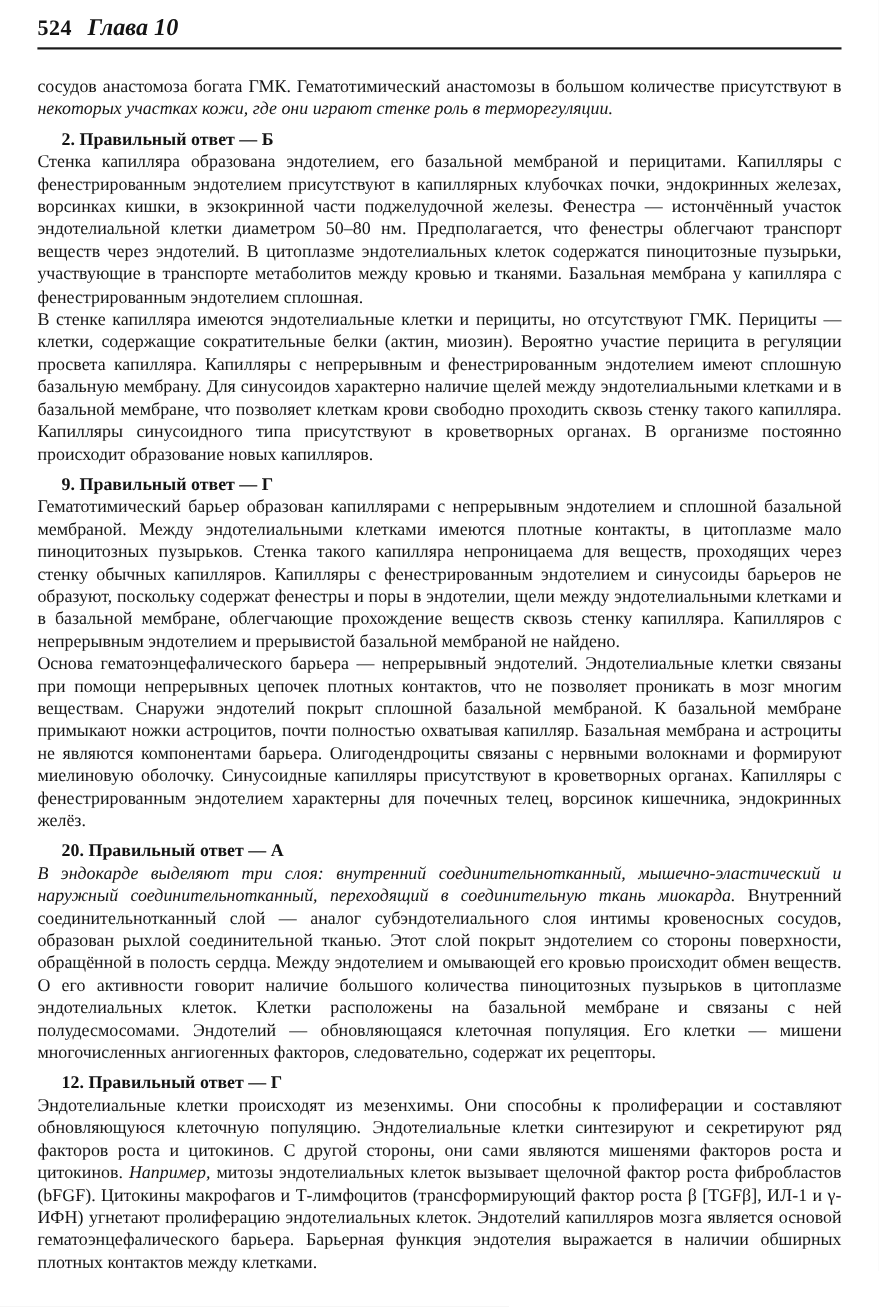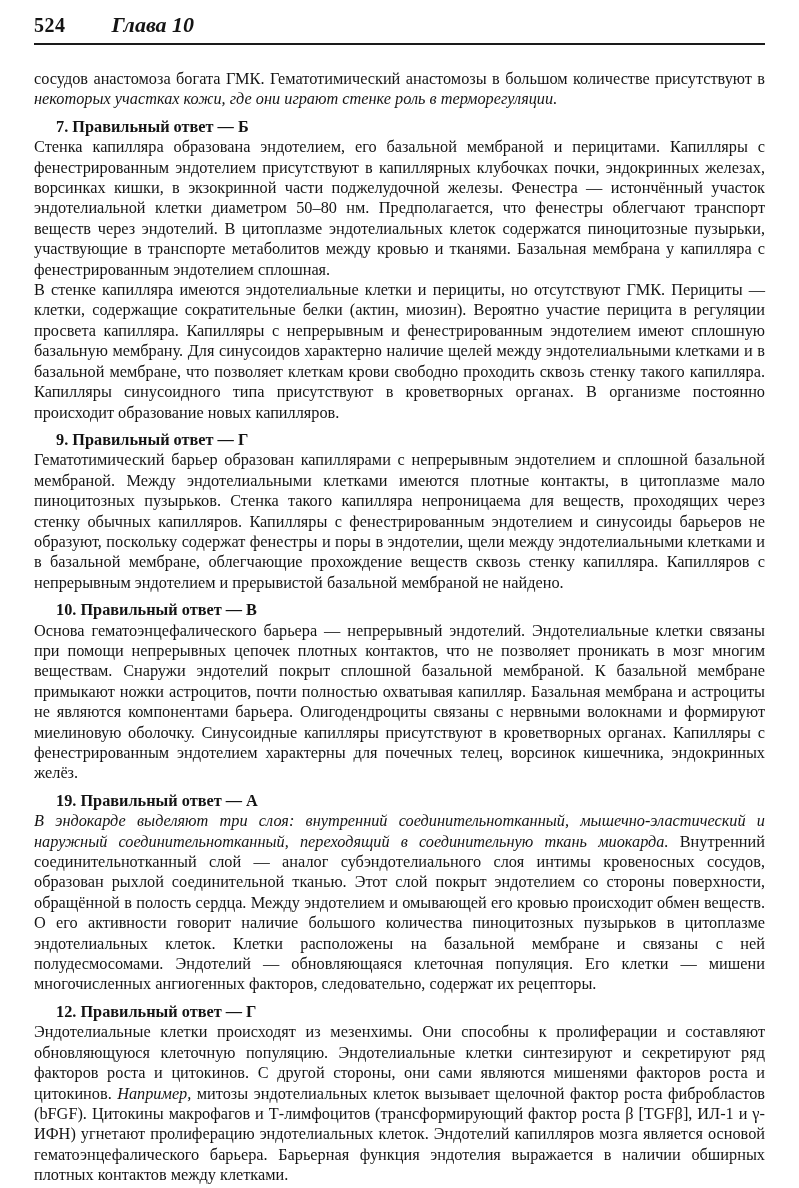--- a/index.html
+++ b/index.html
@@ -15,21 +15,20 @@
     background: #ffffff;
     box-sizing: border-box;
     padding: 12px 34px 0 34px;
     font-family: "Liberation Serif", "DejaVu Serif", serif;
     color: #141414;
     overflow: hidden;
   }
   .page-header {
     display: flex;
     align-items: baseline;
-    gap: 32px;
   }
   .page-number {
     font-size: 20px;
     font-weight: 700;
     letter-spacing: 0.5px;
   }
   .chapter-title {
     font-size: 22px;
     font-weight: 700;
     font-style: italic;
@@ -70,40 +69,39 @@
     <span class="page-number">524</span>
     <span class="chapter-title">Глава 10</span>
   </header>
   <hr class="header-rule">
 
   <main class="page-body">
 
     <p class="body-p"><span>сосудов анастомоза богата ГМК. Гематотимический анастомозы в большом количестве присутствуют в </span><span class="it">некоторых участках кожи, где они играют стенке роль в терморегуляции.</span></p>
 
     <section>
-      <h2 class="ans-h">7. Правильный ответ — Б</h2>
+      <h2 class="ans-h">2. Правильный ответ — Б</h2>
       <p class="body-p"><span>Стенка капилляра образована эндотелием, его базальной мембраной и перицитами. Капилляры с фенестрированным эндотелием присутствуют в капиллярных клубочках почки, эндокринных железах, ворсинках кишки, в экзокринной части поджелудочной железы. Фенестра — истончённый участок эндотелиальной клетки диаметром 50–80 нм. Предполагается, что фенестры облегчают транспорт веществ через эндотелий. В цитоплазме эндотелиальных клеток содержатся пиноцитозные пузырьки, участвующие в транспорте метаболитов между кровью и тканями. Базальная мембрана у капилляра с фенестрированным эндотелием сплошная.</span></p>
     </section>
 
     <section>
       <p class="body-p"><span>В стенке капилляра имеются эндотелиальные клетки и перициты, но отсутствуют ГМК. Перициты — клетки, содержащие сократительные белки (актин, миозин). Вероятно участие перицита в регуляции просвета капилляра. Капилляры с непрерывным и фенестрированным эндотелием имеют сплошную базальную мембрану. Для синусоидов характерно наличие щелей между эндотелиальными клетками и в базальной мембране, что позволяет клеткам крови свободно проходить сквозь стенку такого капилляра. Капилляры синусоидного типа присутствуют в кроветворных органах. В организме постоянно происходит образование новых капилляров.</span></p>
     </section>
 
     <section>
       <h2 class="ans-h">9. Правильный ответ — Г</h2>
       <p class="body-p"><span>Гематотимический барьер образован капиллярами с непрерывным эндотелием и сплошной базальной мембраной. Между эндотелиальными клетками имеются плотные контакты, в цитоплазме мало пиноцитозных пузырьков. Стенка такого капилляра непроницаема для веществ, проходящих через стенку обычных капилляров. Капилляры с фенестрированным эндотелием и синусоиды барьеров не образуют, поскольку содержат фенестры и поры в эндотелии, щели между эндотелиальными клетками и в базальной мембране, облегчающие прохождение веществ сквозь стенку капилляра. Капилляров с непрерывным эндотелием и прерывистой базальной мембраной не найдено.</span></p>
     </section>
 
     <section>
-      <h2 class="ans-h">10. Правильный ответ — В</h2>
       <p class="body-p"><span>Основа гематоэнцефалического барьера — непрерывный эндотелий. Эндотелиальные клетки связаны при помощи непрерывных цепочек плотных контактов, что не позволяет проникать в мозг многим веществам. Снаружи эндотелий покрыт сплошной базальной мембраной. К базальной мембране примыкают ножки астроцитов, почти полностью охватывая капилляр. Базальная мембрана и астроциты не являются компонентами барьера. Олигодендроциты связаны с нервными волокнами и формируют миелиновую оболочку. Синусоидные капилляры присутствуют в кроветворных органах. Капилляры с фенестрированным эндотелием характерны для почечных телец, ворсинок кишечника, эндокринных желёз.</span></p>
     </section>
 
     <section>
-      <h2 class="ans-h">19. Правильный ответ — А</h2>
+      <h2 class="ans-h">20. Правильный ответ — А</h2>
       <p class="body-p"><span class="it">В эндокарде выделяют три слоя: внутренний соединительнотканный, мышечно-эластический и наружный соединительнотканный, переходящий в соединительную ткань миокарда. </span><span>Внутренний соединительнотканный слой — аналог субэндотелиального слоя интимы кровеносных сосудов, образован рыхлой соединительной тканью. Этот слой покрыт эндотелием со стороны поверхности, обращённой в полость сердца. Между эндотелием и омывающей его кровью происходит обмен веществ. О его активности говорит наличие большого количества пиноцитозных пузырьков в цитоплазме эндотелиальных клеток. Клетки расположены на базальной мембране и связаны с ней полудесмосомами. Эндотелий — обновляющаяся клеточная популяция. Его клетки — мишени многочисленных ангиогенных факторов, следовательно, содержат их рецепторы.</span></p>
     </section>
 
     <section>
       <h2 class="ans-h">12. Правильный ответ — Г</h2>
       <p class="body-p"><span>Эндотелиальные клетки происходят из мезенхимы. Они способны к пролиферации и составляют обновляющуюся клеточную популяцию. Эндотелиальные клетки синтезируют и секретируют ряд факторов роста и цитокинов. С другой стороны, они сами являются мишенями факторов роста и цитокинов. </span><span class="it">Например,</span><span> митозы эндотелиальных клеток вызывает щелочной фактор роста фибробластов (bFGF). Цитокины макрофагов и Т-лимфоцитов (трансформирующий фактор роста β [TGFβ], ИЛ-1 и γ-ИФН) угнетают пролиферацию эндотелиальных клеток. Эндотелий капилляров мозга является основой гематоэнцефалического барьера. Барьерная функция эндотелия выражается в наличии обширных плотных контактов между клетками.</span></p>
     </section>
 
   </main>
 </div>

